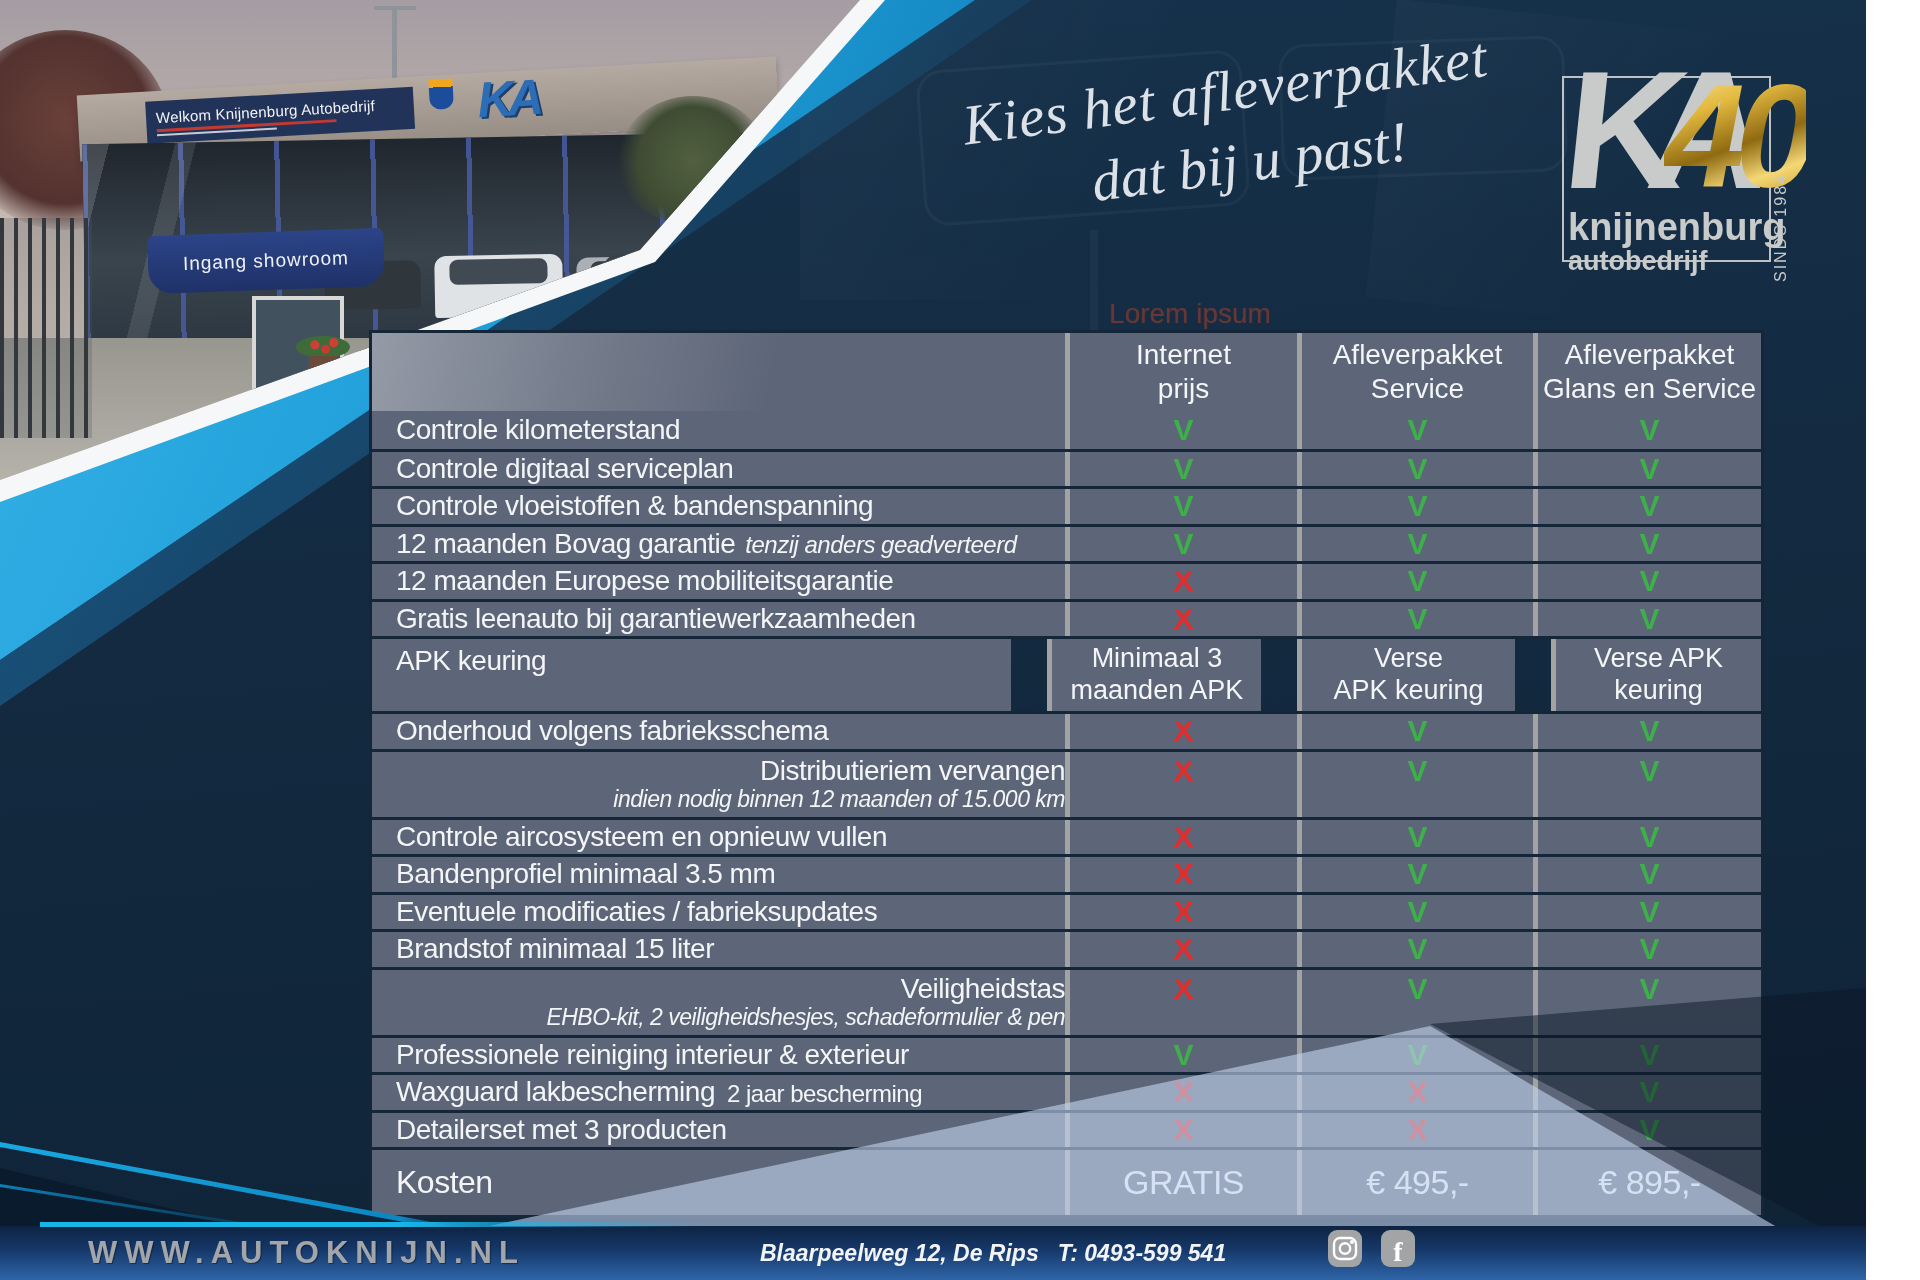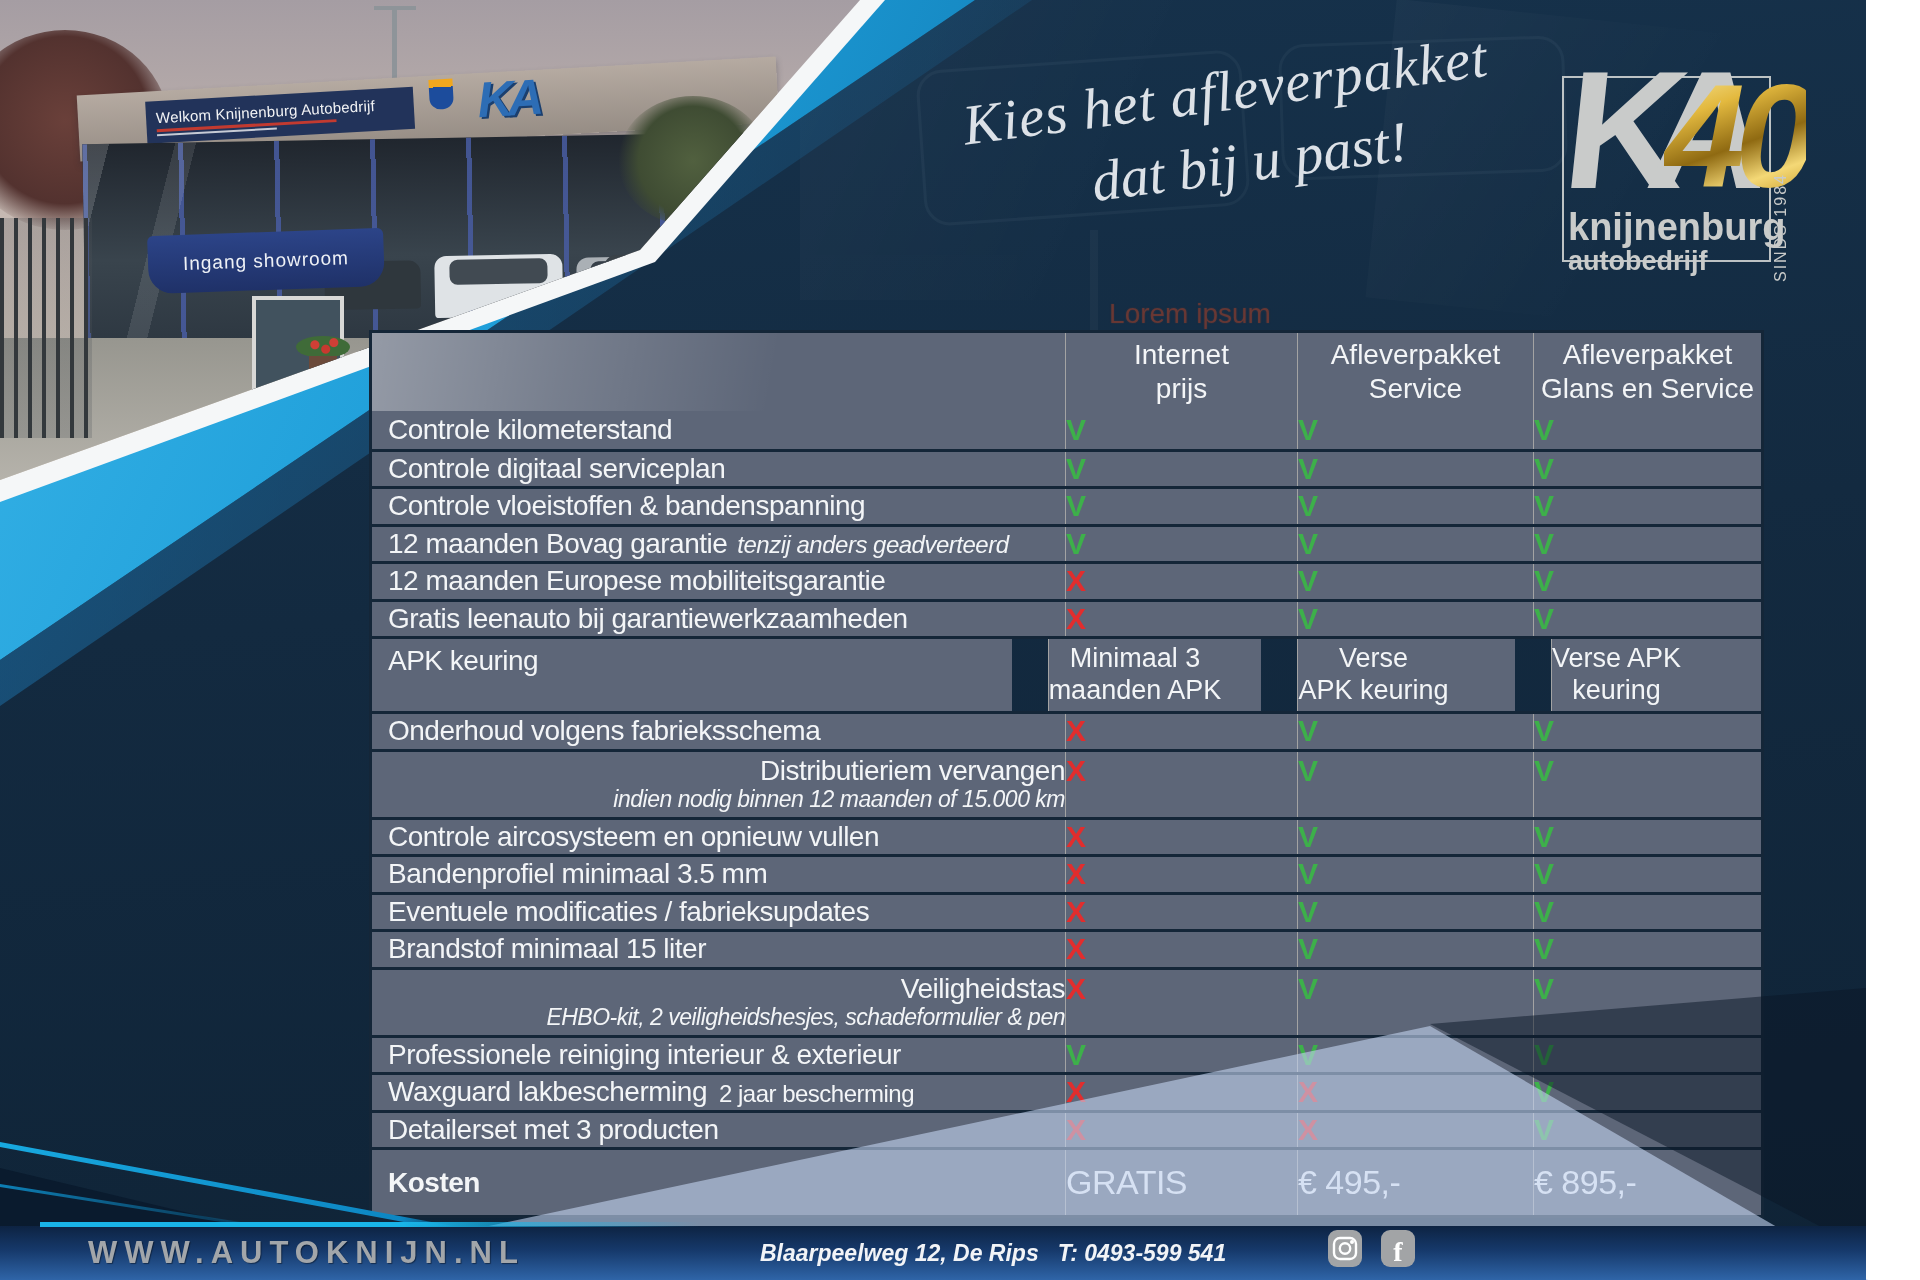--- a/index.html
+++ b/index.html
@@ -79,38 +79,38 @@
   
   .t{position:absolute;left:369px;top:330px;width:1395px;z-index:4;border:3px solid #142638;box-sizing:border-box;
      font-family:"Liberation Sans",sans-serif;}
   .t-row{display:flex;height:37.5px;box-sizing:border-box;border-top:3px solid #142638;background:transparent;}
   .t-row:first-child{border-top:none;}
   .t-head{height:78px;}
   .r-apk{height:75px;gap:36px;}
   .r-tall{height:68px;}
   .r-kosten{height:68px;}
   .t-cell{box-sizing:border-box;background:#5d6678;display:flex;}
-  .c-lbl{width:693px;align-items:center;padding-left:16px;color:#f3f5f7;font-size:28px;letter-spacing:-0.5px;}
-  .c-val{border-left:1px solid #a3a3a3;align-items:center;justify-content:flex-start;}
+  .c-lbl{width:693px;align-items:center;padding-left:24px;color:#f3f5f7;font-size:28px;letter-spacing:-0.5px;}
+  .c-val{border-left:5px solid #a3a3a3;align-items:center;justify-content:center;}
   .v0{width:232px;}.v1{width:236px;}.v2{width:228px;}
   .t-head .c-lbl{background:linear-gradient(100deg,rgba(255,255,255,.34) 0%,rgba(255,255,255,.16) 28%,rgba(255,255,255,0) 58%),#5d6678;}
   .head-txt{width:100%;text-align:center;white-space:pre-line;color:#f3f5f7;font-size:28px;line-height:1.22;}
   .mark{font-weight:bold;font-size:30px;}
   .mark.check{color:#3db04a;}
   .mark.cross{color:#e22d2d;}
   .vtext{white-space:pre-line;text-align:center;color:#f3f5f7;font-size:27px;line-height:1.18;}
   .lbl-main{white-space:nowrap;}
   .note-inline{font-style:italic;font-size:24px;margin-left:10px;padding-top:3px;}
   .note-inline.plain{font-style:normal;font-size:24px;margin-left:12px;}
   .note-below{font-style:italic;font-size:23px;line-height:1.1;}
   .has-sub .c-lbl{flex-direction:column;align-items:flex-end;justify-content:flex-start;padding-top:3px;}
   .lbl-top .c-lbl{align-items:flex-start;padding-top:6px;}
   .vals-top .c-val{align-items:flex-start;padding-top:2px;}
   .lbl-top .c-val{align-items:center;}
-  .r-kosten .c-lbl{font-size:28px;font-weight:bold;}
+  .r-kosten .c-lbl{font-size:32px;}
   .r-kosten .vtext{font-size:34px;letter-spacing:-0.5px;}
   
   .dark-wedge{position:absolute;inset:0;z-index:5;pointer-events:none;
     clip-path:polygon(1430px 1024px,1866px 1250px,1866px 988px);background:rgba(9,22,38,.5);}
   .light-triangle{position:absolute;inset:0;z-index:6;pointer-events:none;
     clip-path:polygon(1430px 1026px,160px 1296px,1896px 1296px);background:rgba(195,212,240,.60);}
   .corner-dark{position:absolute;inset:0;z-index:6;pointer-events:none;
     clip-path:polygon(0 1168px,470px 1280px,0 1280px);background:#0a1b2e;}
   .cyan-line1{position:absolute;left:0;top:1142px;width:480px;height:5px;z-index:7;
     background:linear-gradient(90deg,#18a9e0,#0d86c2 85%,rgba(13,134,194,0));transform:rotate(10.5deg);transform-origin:left top;}

